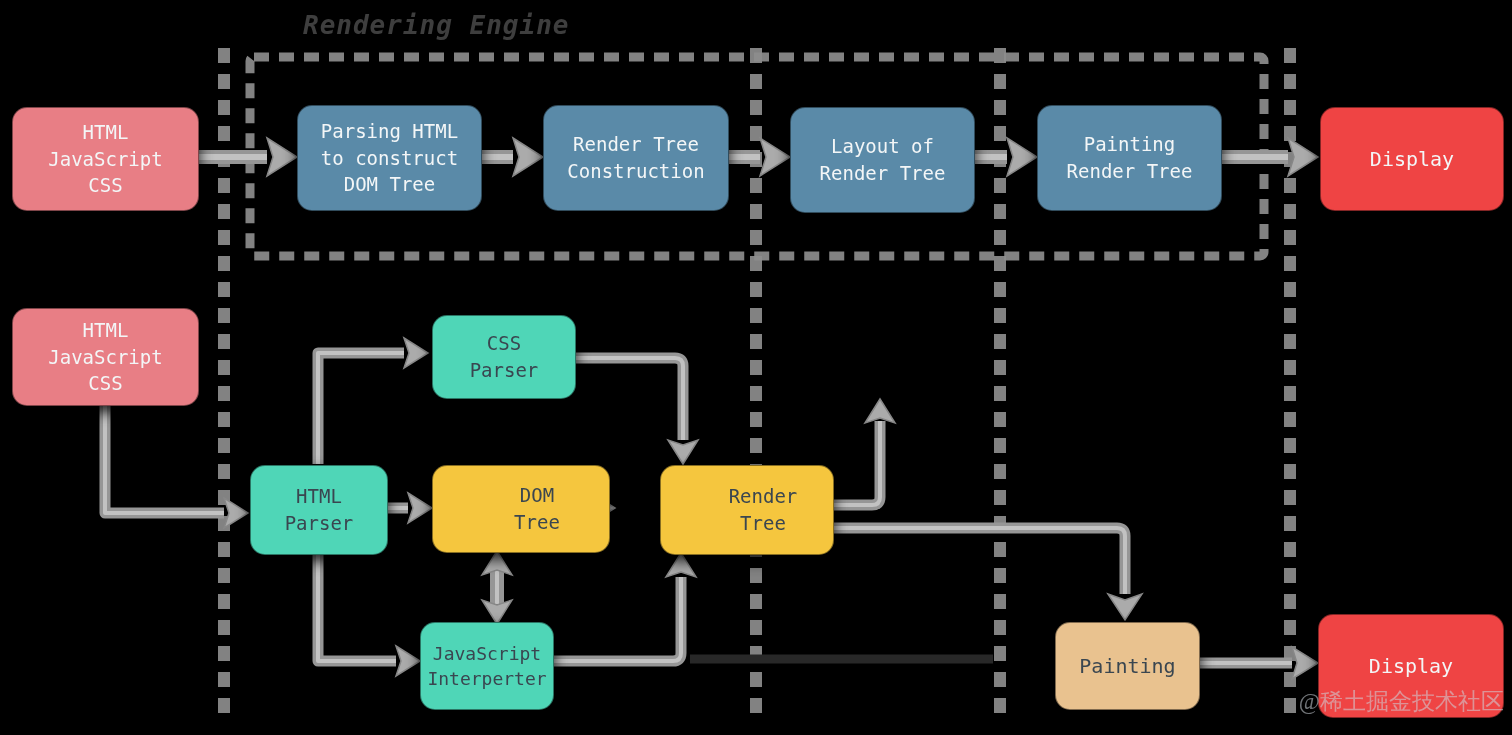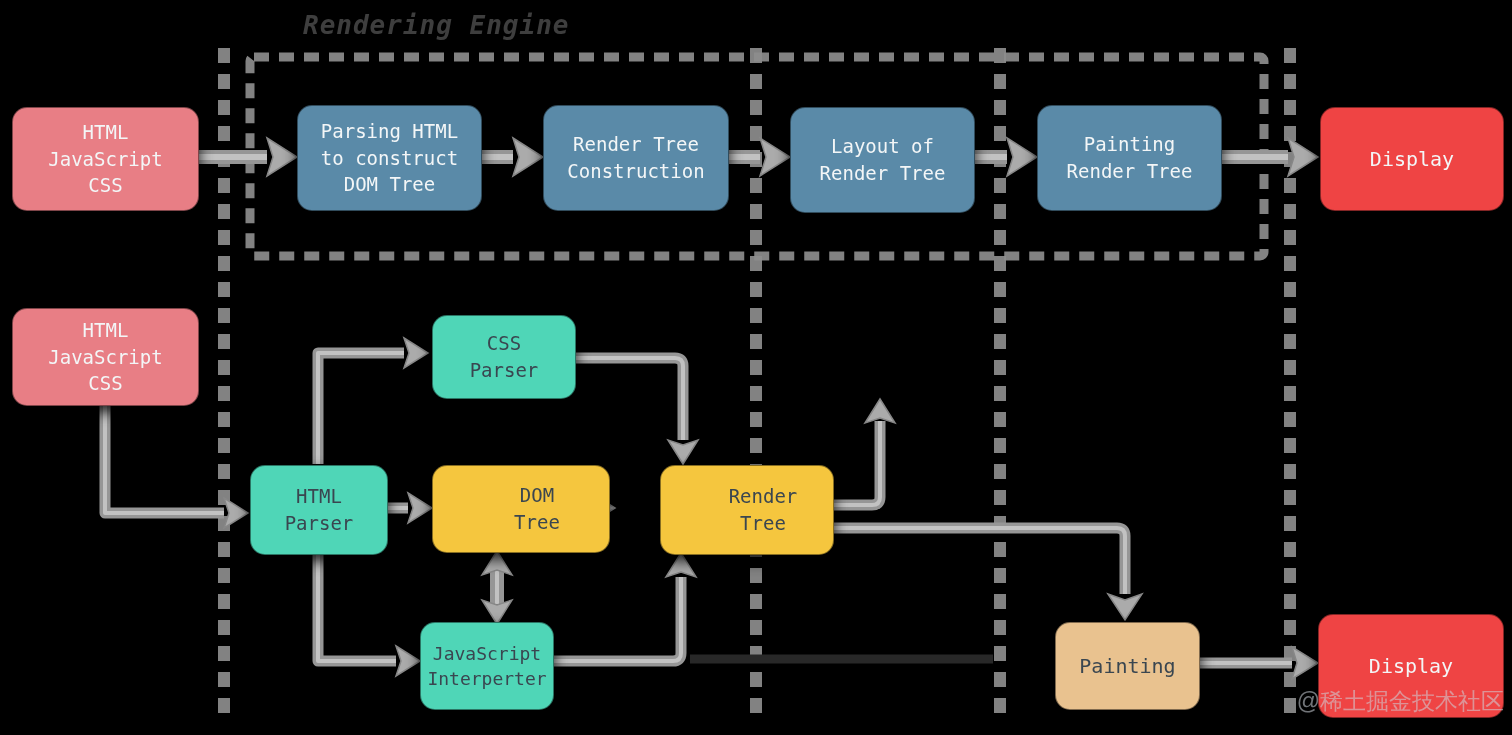--- a/index.html
+++ b/index.html
@@ -48,21 +48,21 @@
   #n-layout       {left:810px; top:313px; width:142px; height:84px; font-size:20px;}
   #n-html-parser  {left:250px; top:465px; width:136px; height:88px;}
   #n-dom-tree     {left:432px; top:465px; width:144px; height:86px;}
   #n-render-tree  {left:615px; top:465px; width:140px; height:88px;margin-left:45px;}
   #n-js           {left:420px; top:622px; width:132px; height:86px; font-size:18px;}
   #n-painting     {left:1055px;top:622px; width:143px; height:86px; font-size:20px;}
   #n-display-bot  {left:1318px;top:614px; width:184px; height:102px; font-size:20px;}
   .watermark{
     position:absolute;right:8px;top:686px;width:260px;text-align:right;
     font-size:23px;color:rgba(205,212,218,.55);
-    font-family:Liberation Sans, sans-serif;
+    font-family:Liberation Serif, serif;
   }
 </style>
 </head>
 <body>
 
 <div class="stage">
 
   <div class="title">Rendering Engine</div>
 
   <svg class="wires" width="1512" height="735" viewBox="0 0 1512 735">

